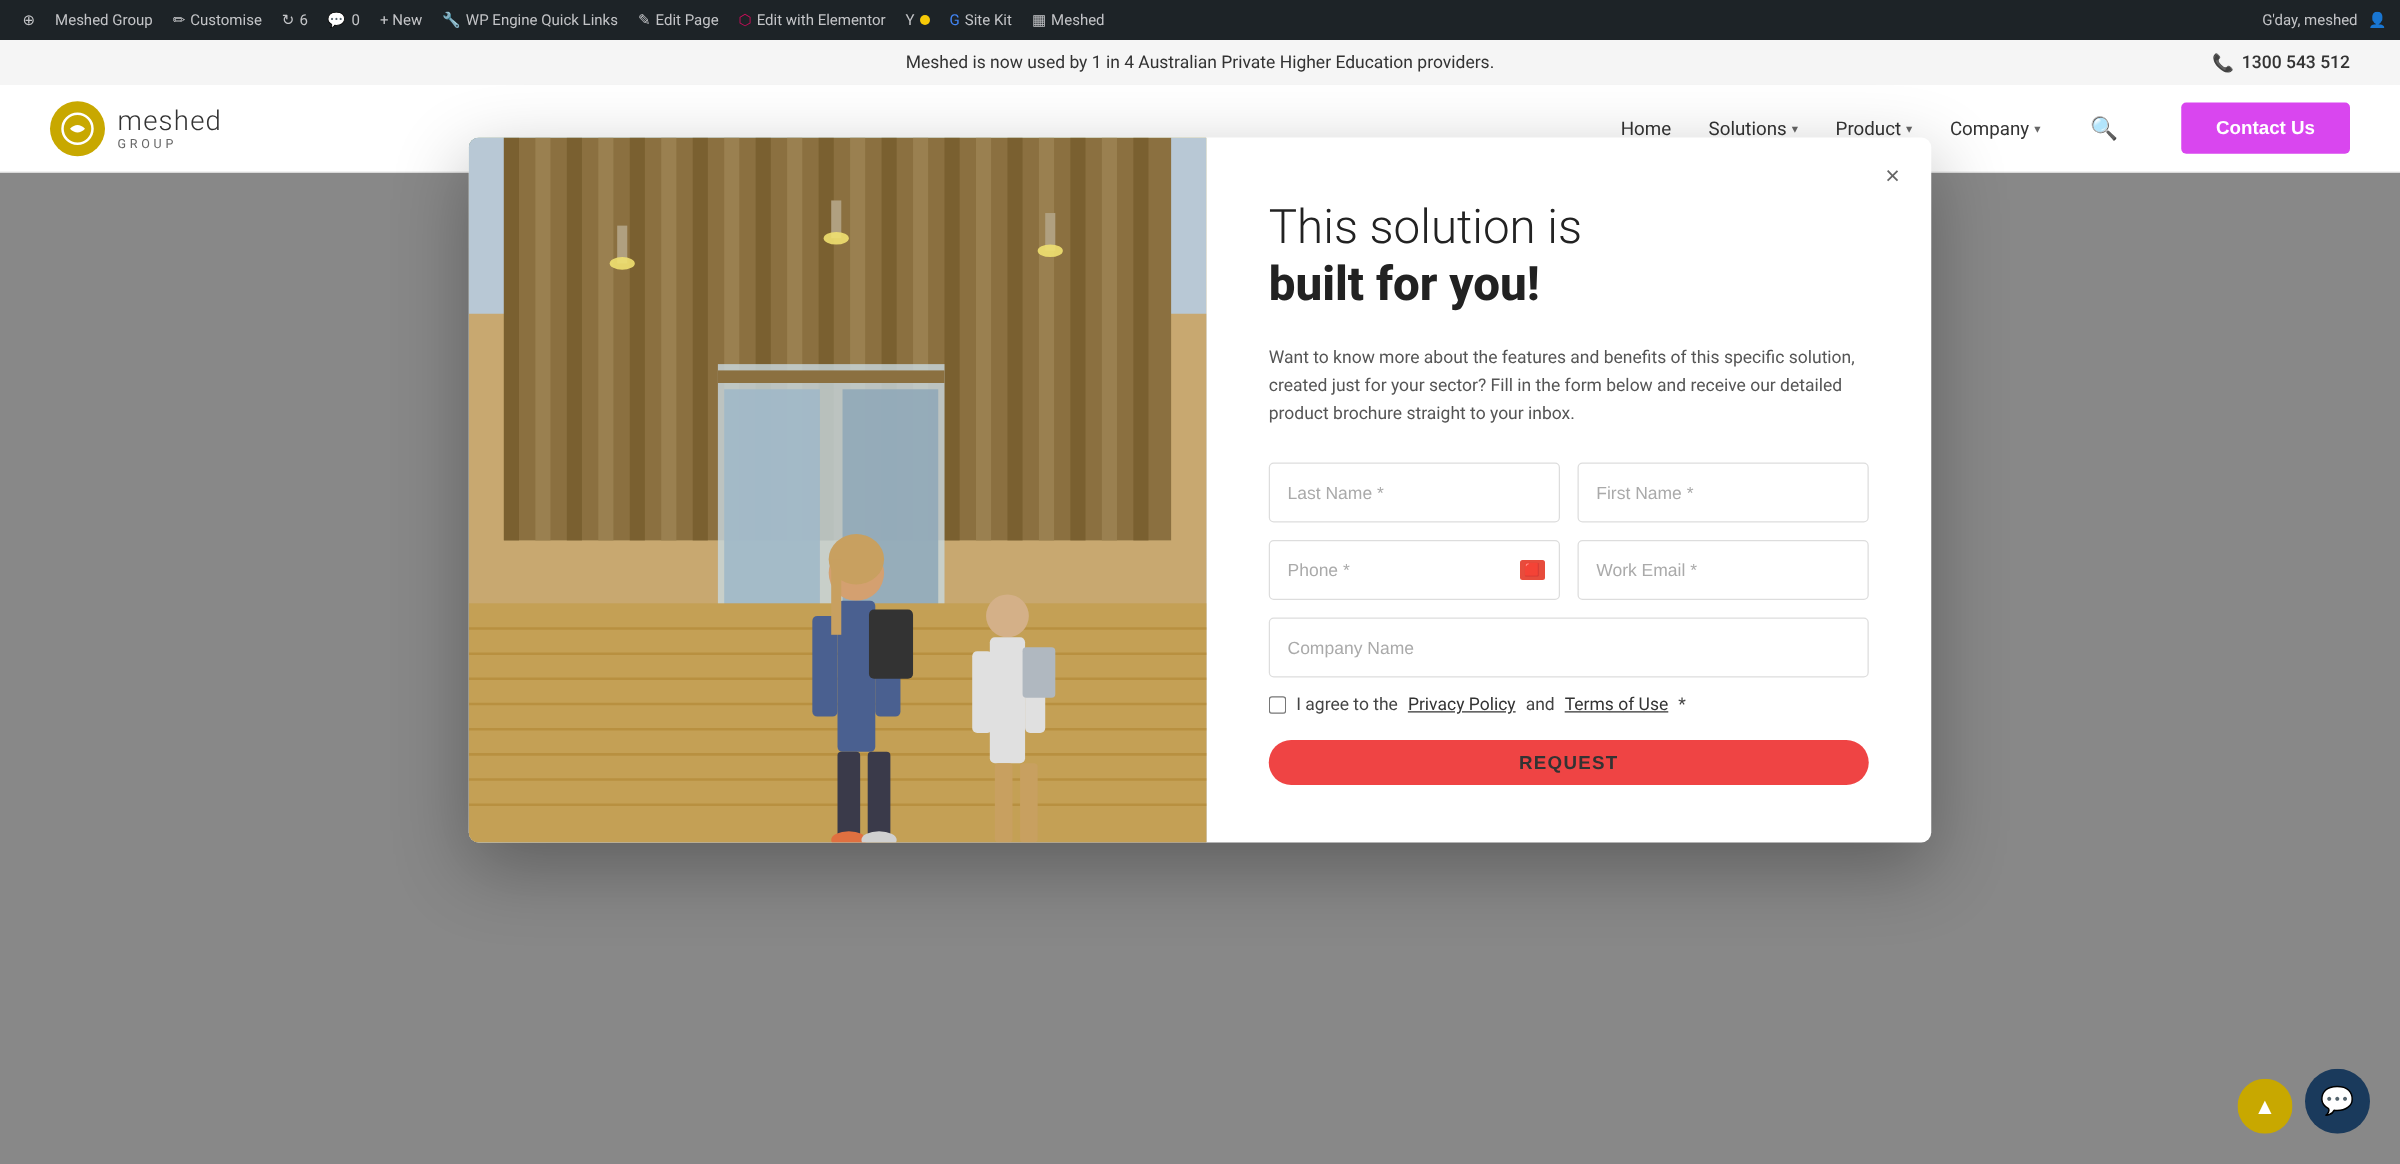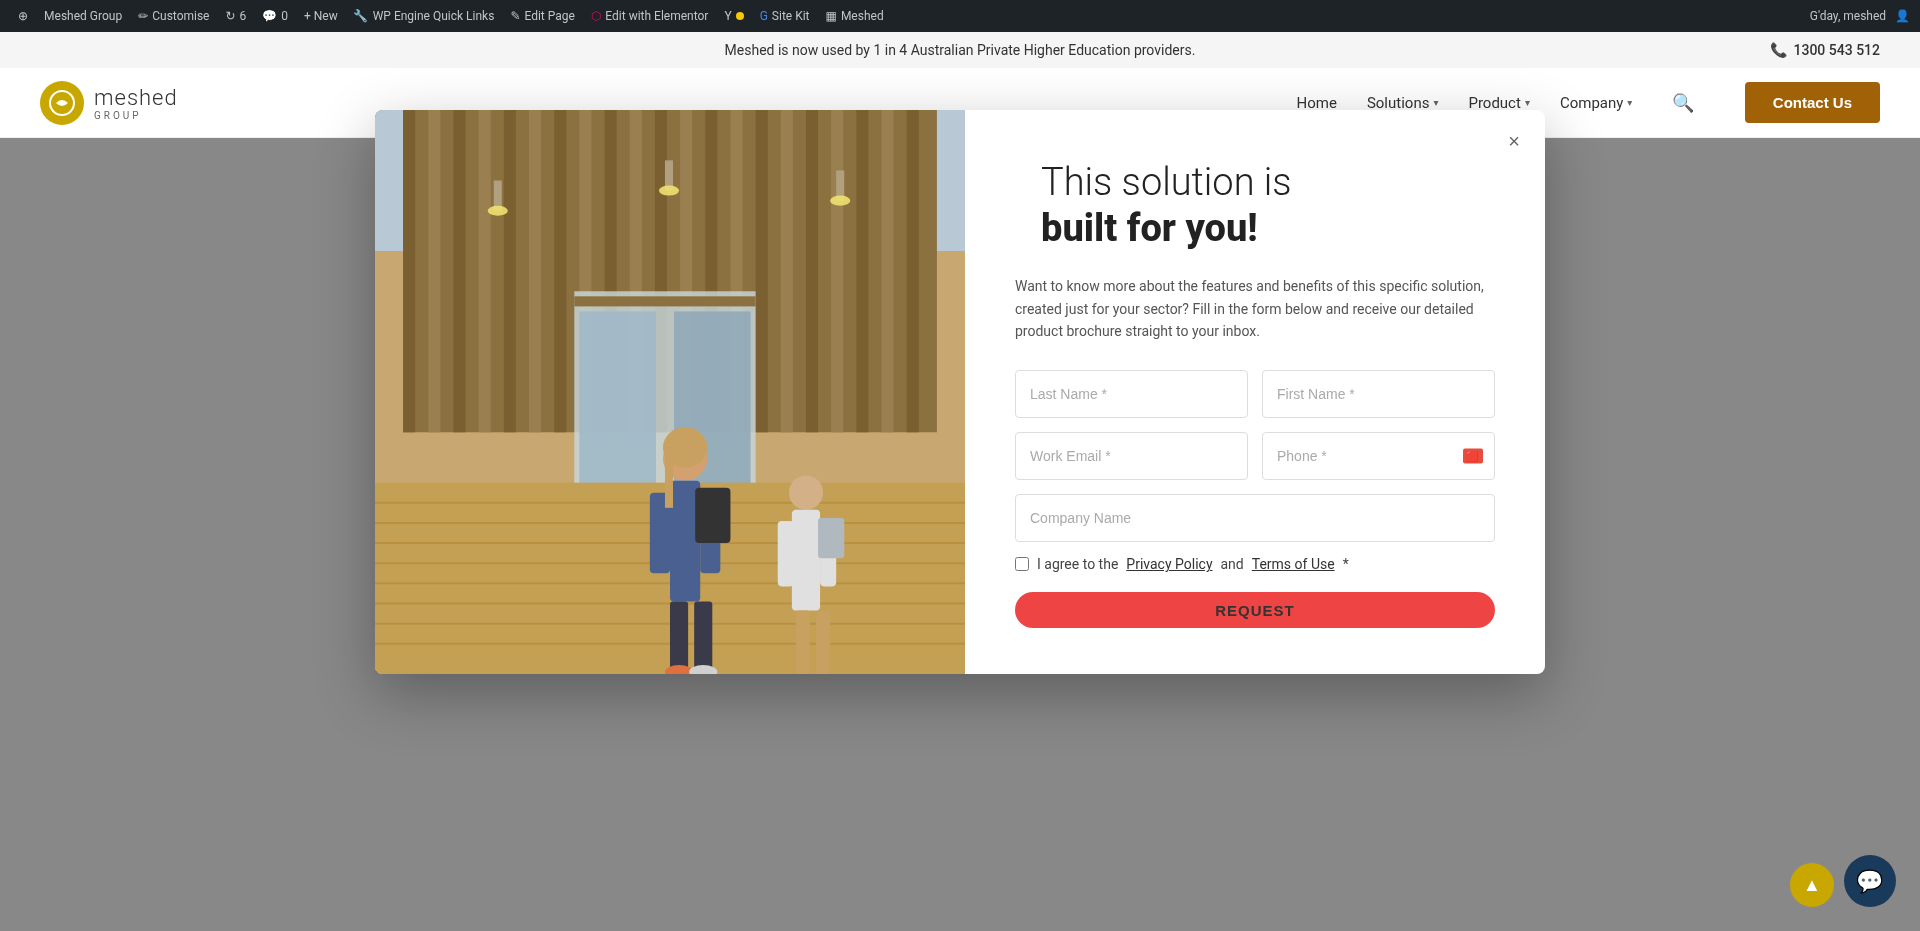--- a/index.html
+++ b/index.html
@@ -95,21 +95,21 @@
       color: #333;
       font-size: 15px;
       cursor: pointer;
       display: flex;
       align-items: center;
       gap: 4px;
     }
     .nav-chevron { font-size: 10px; color: #666; }
     .search-icon-btn { font-size: 18px; cursor: pointer; color: #333; margin-left: 10px; }
     .contact-btn {
-      background: #a16207;
+      background: #d946ef;
       color: #fff;
       border: none;
       padding: 12px 28px;
       border-radius: 4px;
       font-size: 15px;
       font-weight: 600;
       cursor: pointer;
       margin-left: 20px;
     }
 
@@ -166,21 +166,20 @@
       justify-content: center;
       z-index: 10;
     }
 
     .modal-title {
       font-size: 38px;
       font-weight: 300;
       color: #222;
       line-height: 1.2;
       margin-bottom: 4px;
-      margin-left: 26px;
     }
     .modal-title strong {
       font-weight: 800;
       display: block;
     }
     .modal-desc {
       font-size: 14px;
       color: #555;
       line-height: 1.6;
       margin: 20px 0 28px;
@@ -491,25 +490,25 @@
       <div class="form-row">
         <div class="form-field">
           <input type="text" placeholder="Last Name *" style="">
         </div>
         <div class="form-field">
           <input type="text" placeholder="First Name *" style="">
         </div>
       </div>
       <div class="form-row">
         <div class="form-field">
-          <input type="email" placeholder="Work Email *" style="">
+          <input type="tel" placeholder="Phone *" style="">
+          <span class="phone-icon">🟥</span>
         </div>
         <div class="form-field">
-          <input type="tel" placeholder="Phone *" style="">
-          <span class="phone-icon">🟥</span>
+          <input type="email" placeholder="Work Email *" style="">
         </div>
       </div>
       <div class="form-full">
         <input type="text" placeholder="Company Name" style="">
       </div>
       <div class="terms-row">
         <input type="checkbox" style="">
         <span>I agree to the</span>
         <span class="terms-link">Privacy Policy</span>
         <span>and</span>

